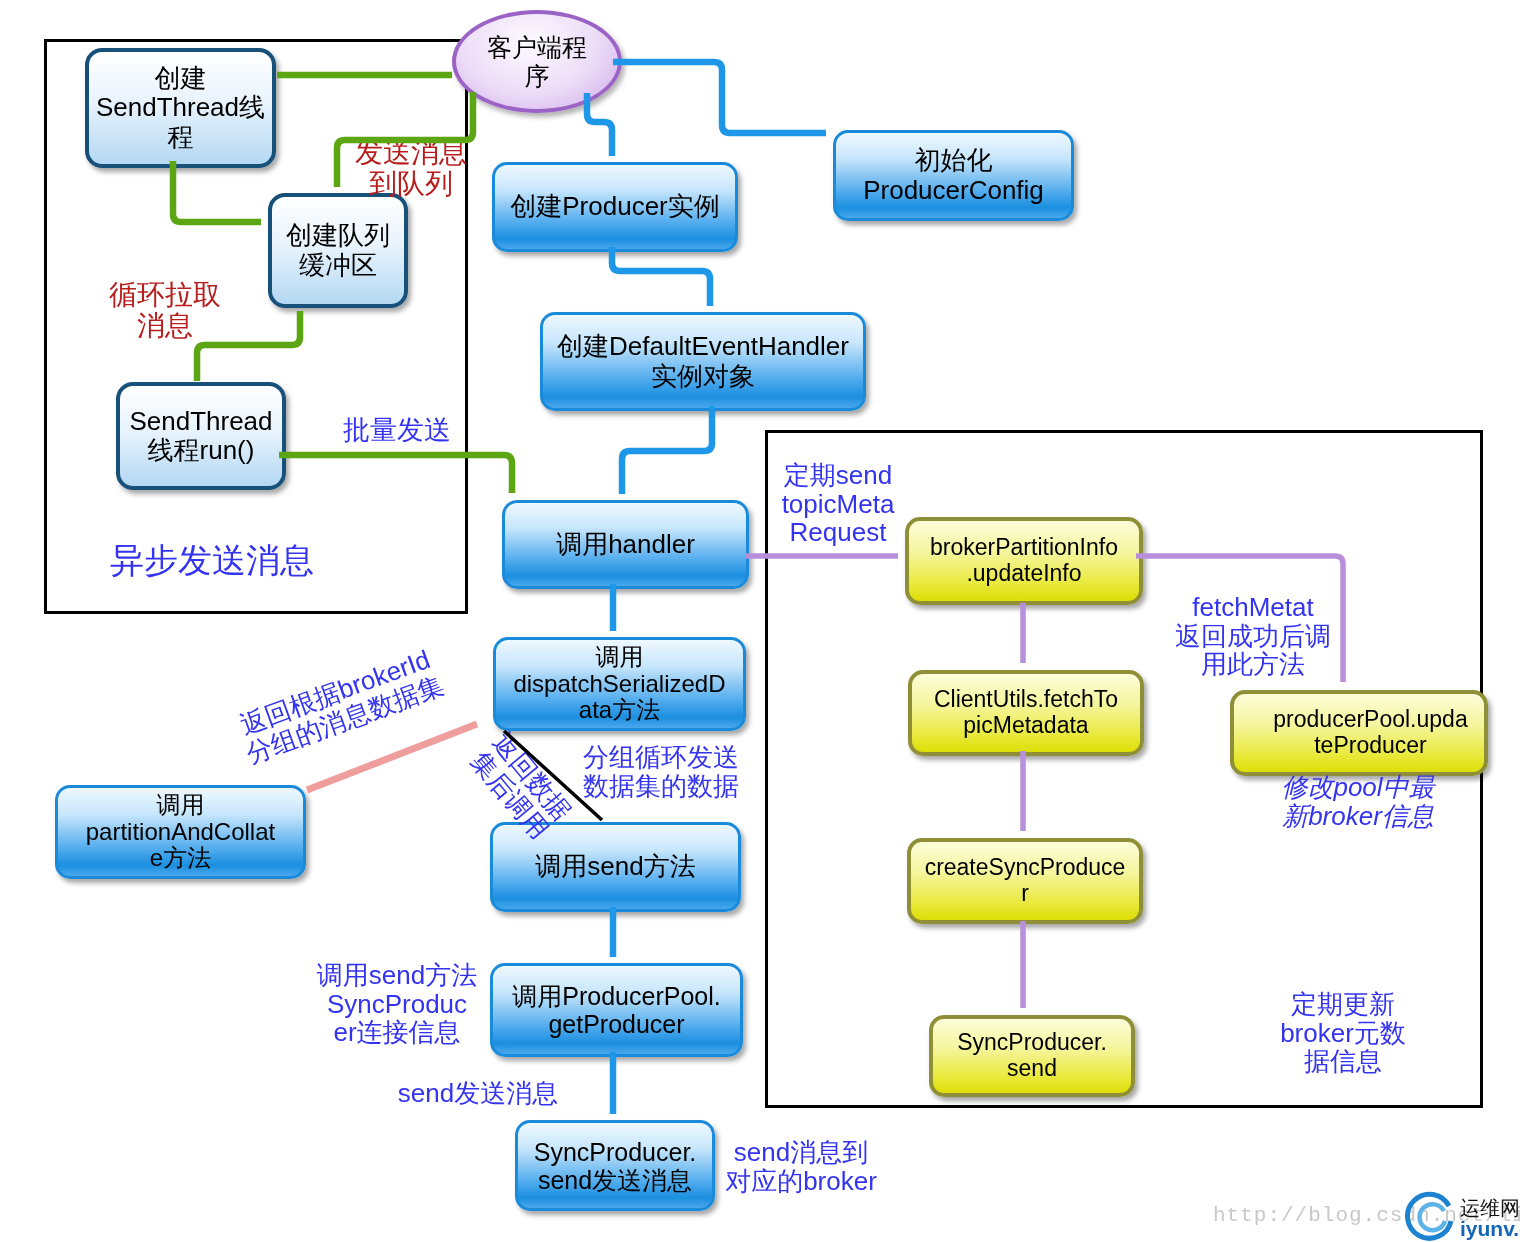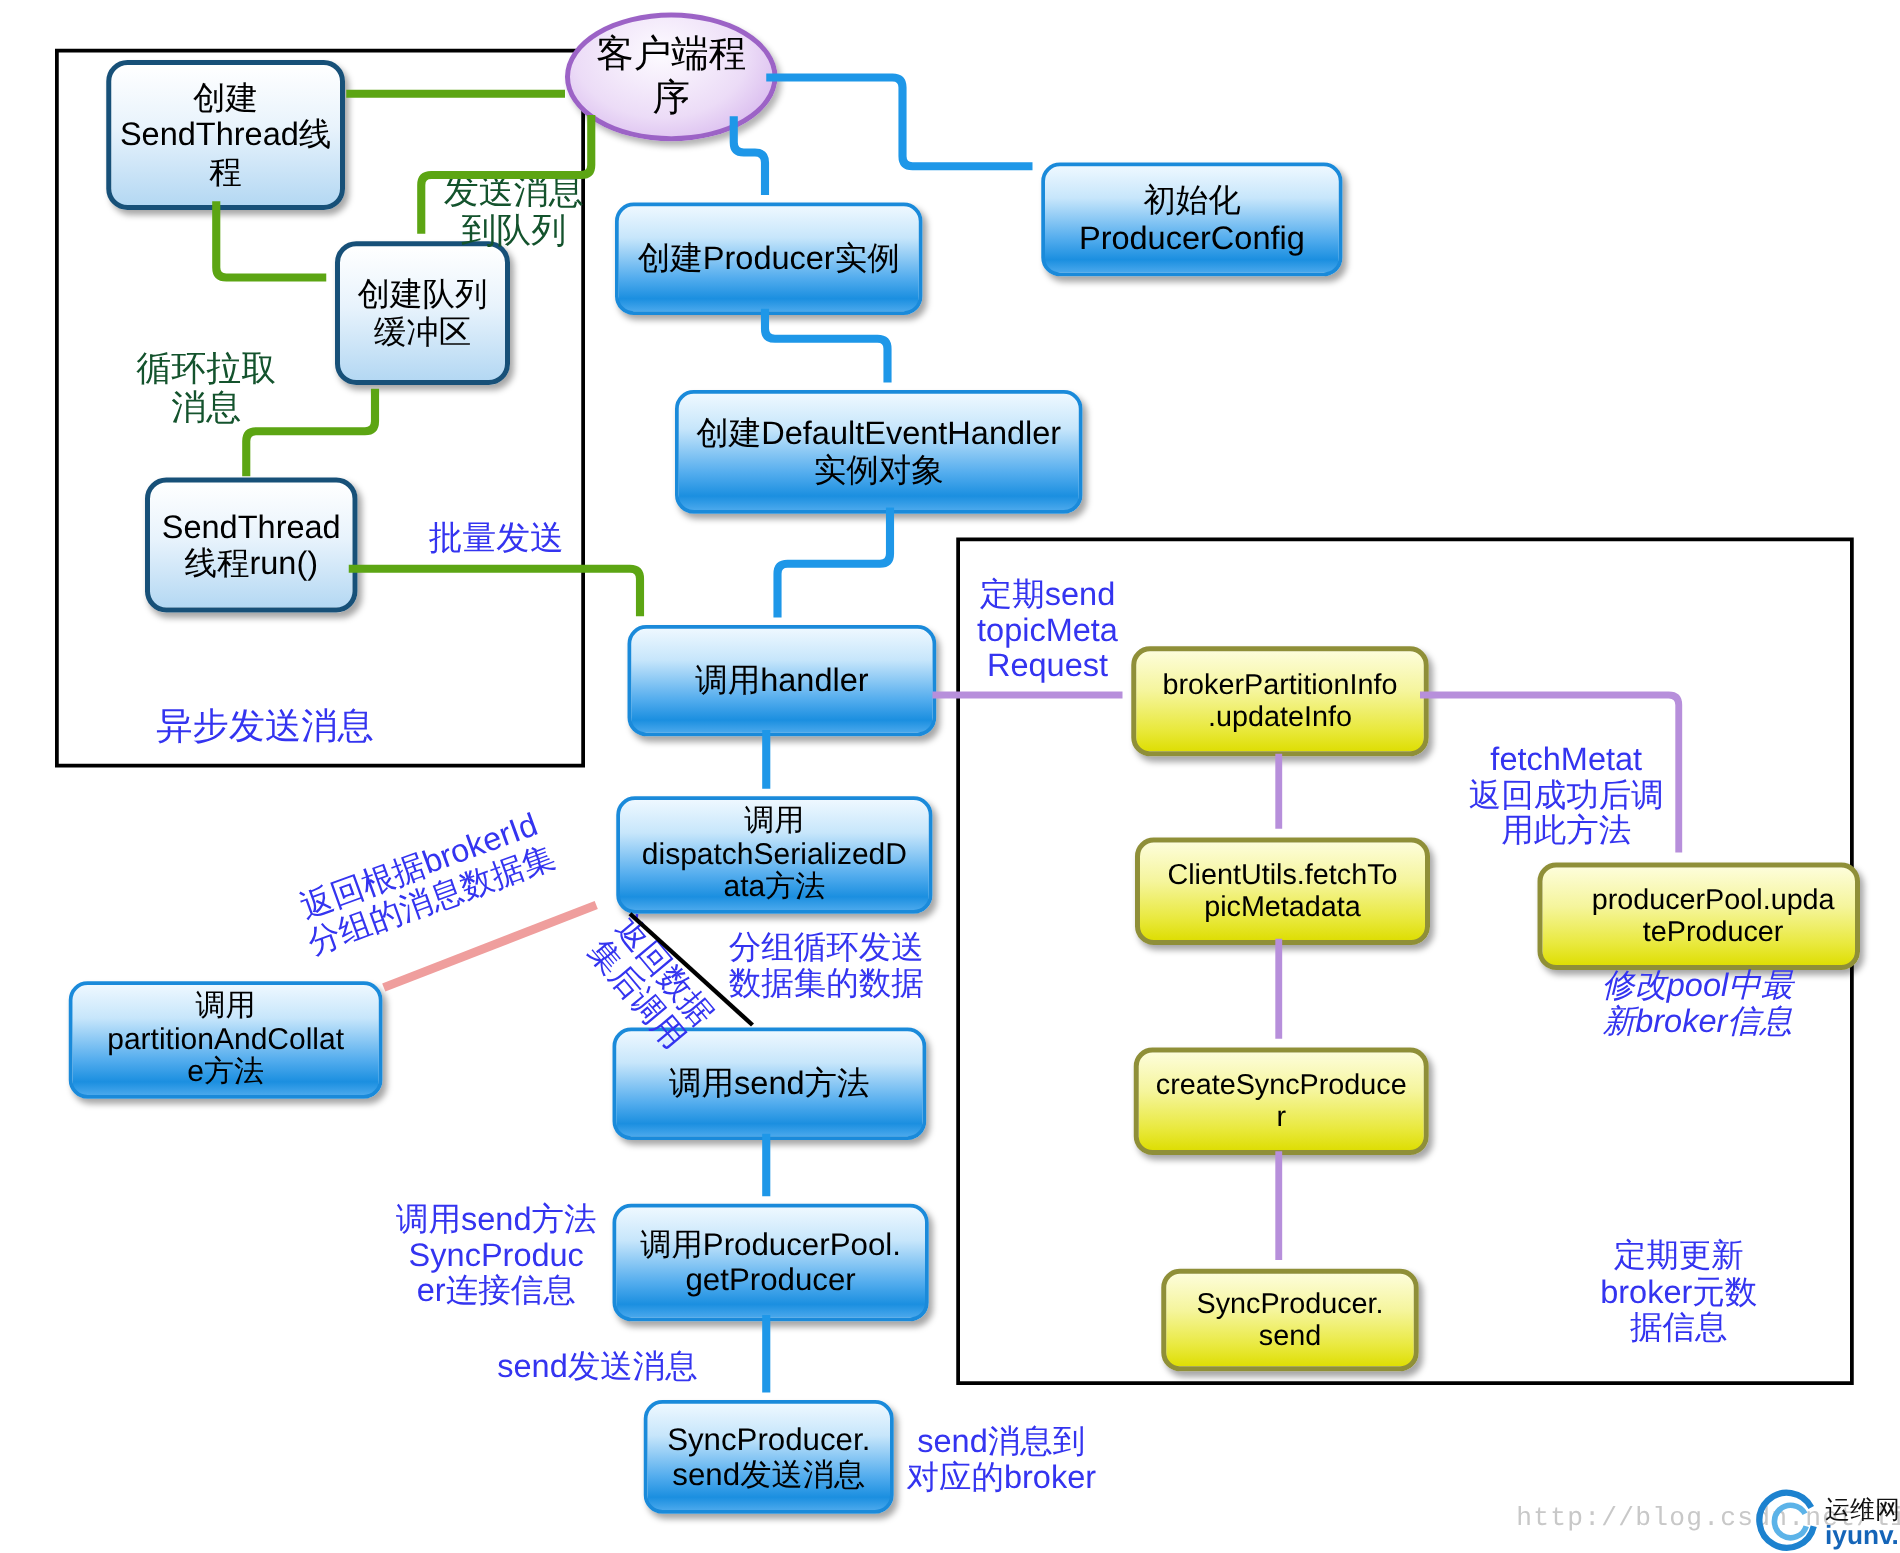--- a/index.html
+++ b/index.html
@@ -9,27 +9,27 @@
   .node{position:absolute;display:flex;align-items:center;justify-content:center;
         text-align:center;white-space:pre-line;color:#000;line-height:1.12;
         box-shadow:3px 4px 5px rgba(0,0,0,.35);}
   .bluebox{background:linear-gradient(180deg,#eef8ff 0%,#c7e6fb 30%,#54adee 68%,#1b8fe0 88%,#4aa8ec 100%);
            border:3px solid #1a8ada;border-radius:15px;font-size:25px;}
   .navybox{background:linear-gradient(180deg,#ffffff 0%,#e8f3fc 45%,#b4d8f3 100%);
            border:4px solid #175078;border-radius:17px;font-size:26px;}
   .yellowbox{background:linear-gradient(180deg,#fdfdda 0%,#f5f59c 40%,#e9e93e 78%,#dede04 100%);
            border:4px solid #8f8f38;border-radius:15px;font-size:23px;}
   .ellipse{position:absolute;border-radius:50%;display:flex;align-items:center;justify-content:center;
-           text-align:center;white-space:pre-line;font-size:30px;color:#000;line-height:1.15;
+           text-align:center;white-space:pre-line;font-size:25px;color:#000;line-height:1.15;
            background:radial-gradient(ellipse at 45% 30%,#fdfbff 0%,#ecdcf7 55%,#cda6e9 100%);
            border:4px solid #9c63c6;box-shadow:3px 4px 5px rgba(0,0,0,.3);}
   .lbl{position:absolute;white-space:pre-line;text-align:center;line-height:1.1;
        transform:translate(-50%,-50%);}
   .lbl.blue{color:#3434f0;}
-  .lbl.black{color:#14532d;}
+  .lbl.black{color:#b91c1c;}
   .rot-m20{transform:translate(-50%,-50%) rotate(-20deg);}
   .rot-p50{transform:translate(-50%,-50%) rotate(50deg);}
   #arrows{position:absolute;left:0;top:0;width:1520px;height:1242px;pointer-events:none;}
   #arrows path{fill:none;stroke-linejoin:round;stroke-linecap:butt;}
   .wm{position:absolute;color:#c8c8c8;font-family:"Liberation Mono",monospace;
       font-size:21px;letter-spacing:1px;}
   .logo{position:absolute;display:flex;align-items:center;gap:4px;}
   .logo-col{display:flex;flex-direction:column;line-height:1.0;}
   .logo-cn{color:#111;font-size:20px;}
   .logo-domain{color:#1565b8;font-size:21px;font-weight:bold;}
@@ -80,21 +80,21 @@
   <div class="node yellowbox" style="left:929px;top:1015px;width:198px;height:74px;">SyncProducer.
 send</div>
   <div class="node yellowbox" style="left:1230px;top:690px;width:227px;height:78px;padding-left:23px;">producerPool.upda
 teProducer</div>
 
   <div class="lbl black" style="left:411px;top:169px;font-size:28px;">发送消息
 到队列</div>
   <div class="lbl black" style="left:165px;top:311px;font-size:28px;">循环拉取
 消息</div>
   <div class="lbl blue" style="left:397px;top:431px;font-size:27px;">批量发送</div>
-  <div class="lbl blue" style="left:212px;top:582px;font-size:29px;">异步发送消息</div>
+  <div class="lbl blue" style="left:212px;top:561px;font-size:34px;">异步发送消息</div>
   <div class="lbl blue" style="left:838px;top:504px;font-size:26px;">定期send
 topicMeta
 Request</div>
   <div class="lbl blue" style="left:1253px;top:636px;font-size:26px;">fetchMetat
 返回成功后调
 用此方法</div>
   <div class="lbl blue" style="left:1358px;top:802px;font-size:26px;font-style:italic;">修改pool中最
 新broker信息</div>
   <div class="lbl blue" style="left:1343px;top:1033px;font-size:26px;">定期更新
 broker元数

